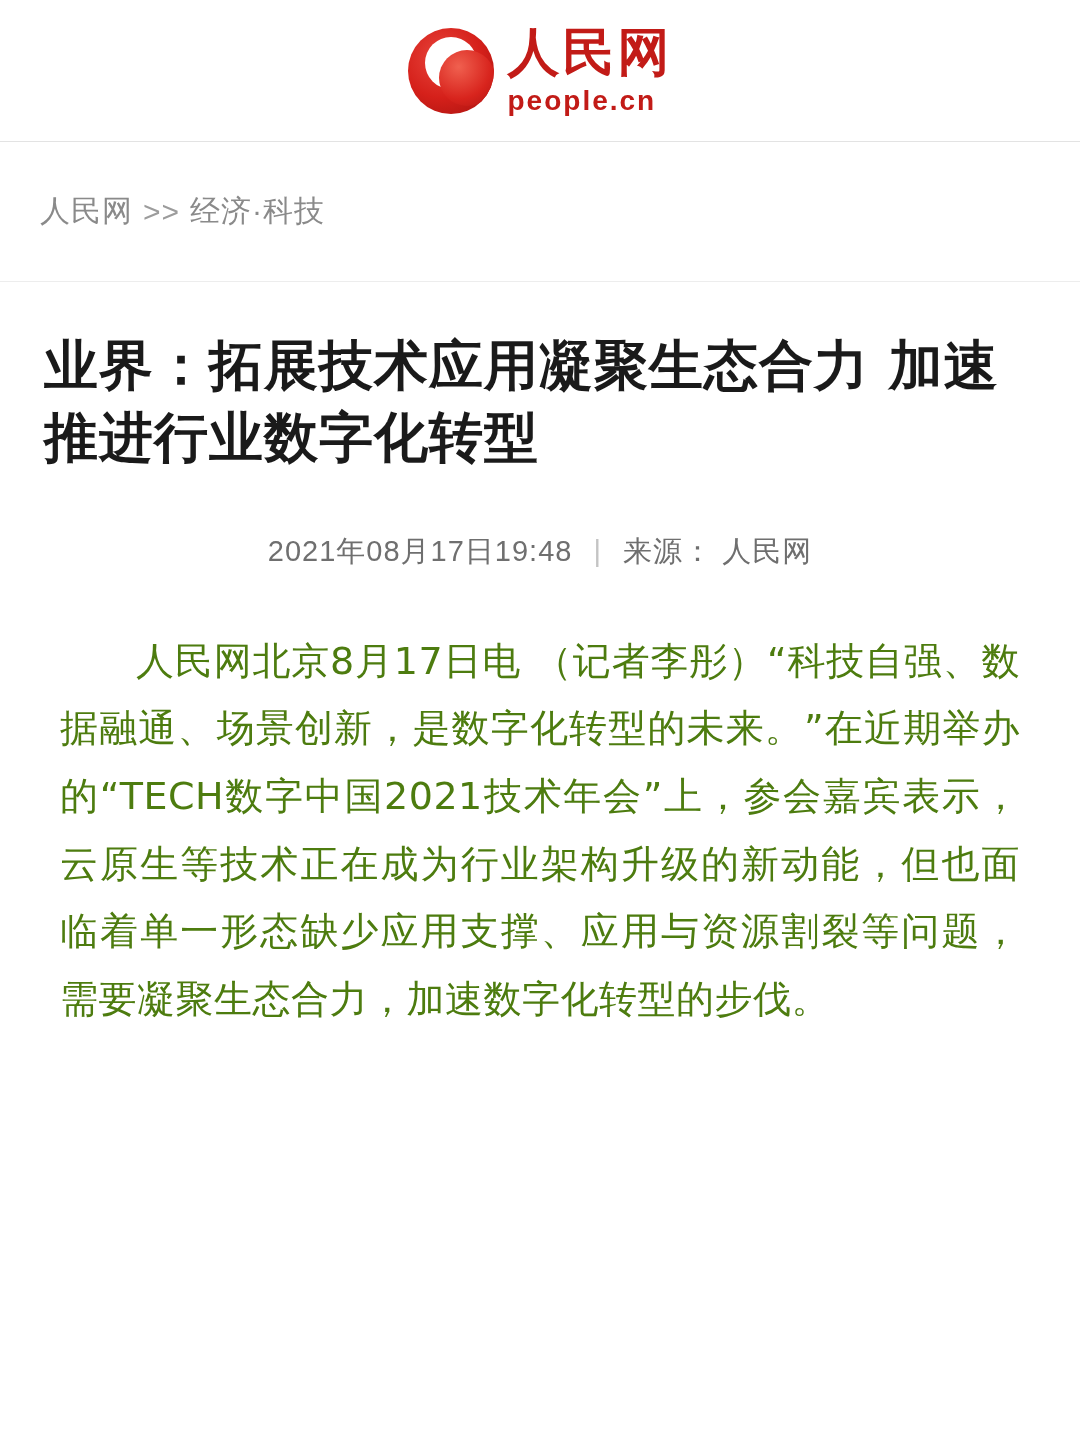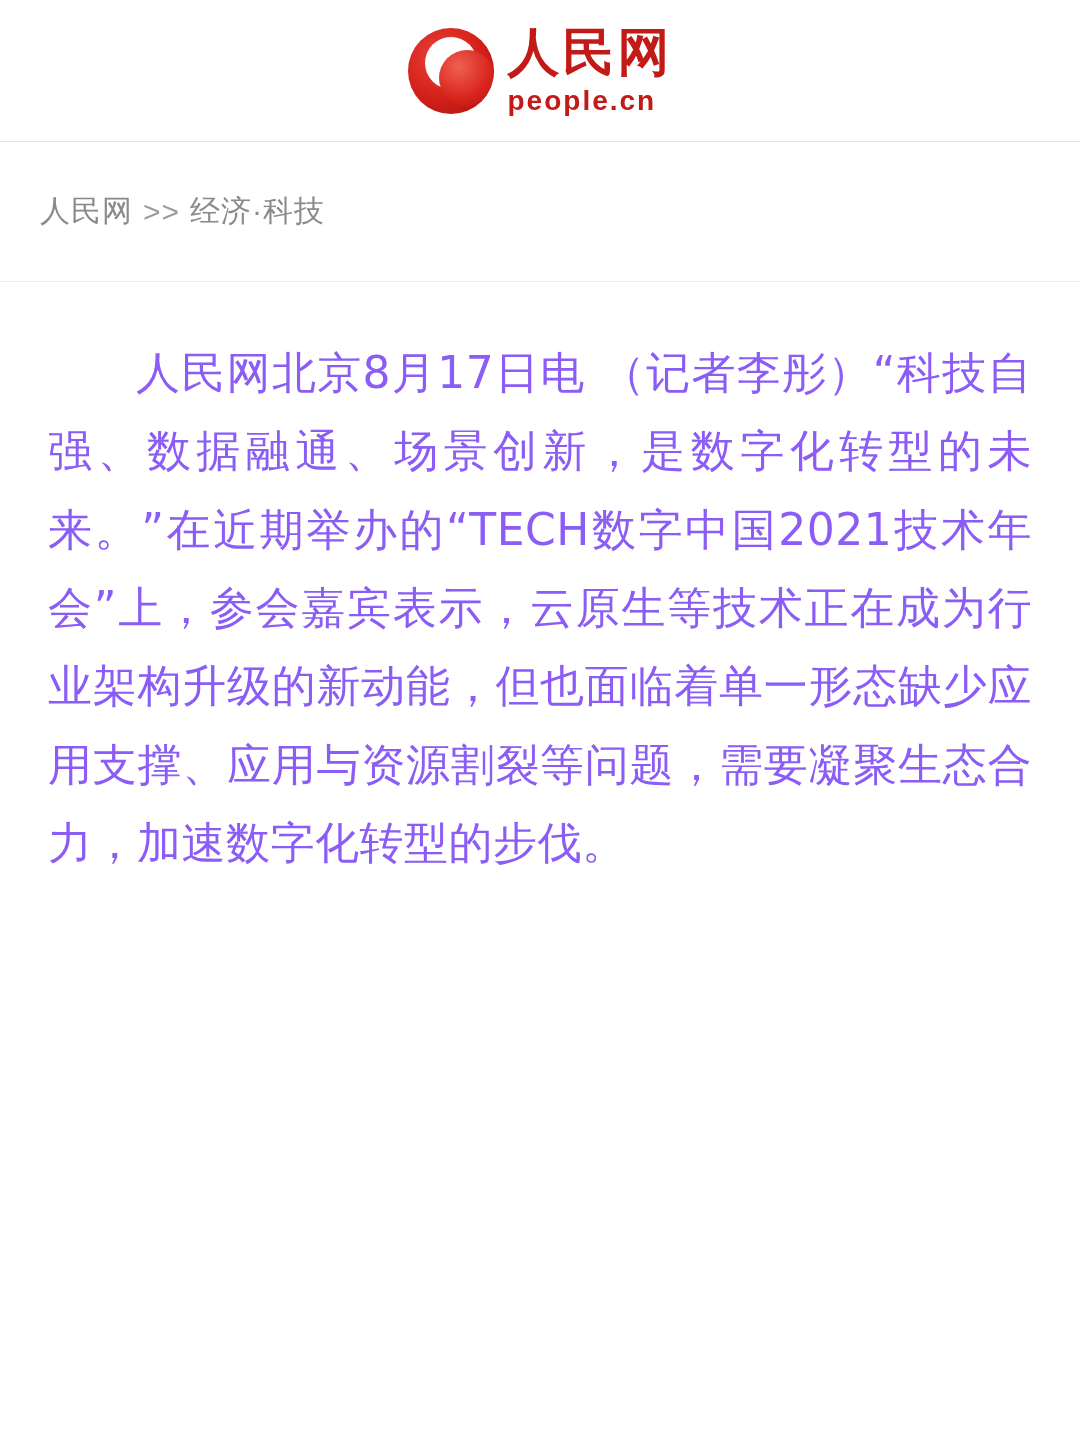--- a/index.html
+++ b/index.html
@@ -117,24 +117,24 @@
     font-size: 29px;
     color: #6f6f6f;
     margin: 58px 0 56px 0;
     letter-spacing: 1px;
   }
   .meta-sep {
     color: #c4c4c4;
     margin: 0 12px;
   }
   .article-body p {
-    margin: 4px;
-    font-size: 44px;
+    margin: 16px;
+    font-size: 38px;
     line-height: 1.78;
-    color: #8b5cf6;
+    color: #4d7c0f;
     text-align: justify;
     text-justify: inter-ideograph;
     text-indent: 2em;
     letter-spacing: 0.5px;
     font-family: "DejaVu Sans", "Liberation Sans", sans-serif;
   }
 </style>
 </head>
 <body>
 
@@ -148,18 +148,25 @@
   </div>
 </div>
 
 <nav class="breadcrumb">
   <a class="crumb-link" href="#">人民网</a>
   <span class="crumb-sep">&gt;&gt;</span>
   <a class="crumb-link" href="#">经济·科技</a>
 </nav>
 
 <article class="article">
+  <h1 class="article-title">业界：拓展技术应用凝聚生态合力 加速推进行业数字化转型</h1>
 
+  <div class="meta-row">
+    <span>2021年08月17日19:48</span>
+    <span class="meta-sep">|</span>
+    <span>来源：</span>
+    <span>人民网</span>
+  </div>
 
   <div class="article-body">
     <p>人民网北京8月17日电 （记者李彤）“科技自强、数据融通、场景创新，是数字化转型的未来。”在近期举办的“TECH数字中国2021技术年会”上，参会嘉宾表示，云原生等技术正在成为行业架构升级的新动能，但也面临着单一形态缺少应用支撑、应用与资源割裂等问题，需要凝聚生态合力，加速数字化转型的步伐。</p>
   </div>
 </article>
 
 </body></html>

